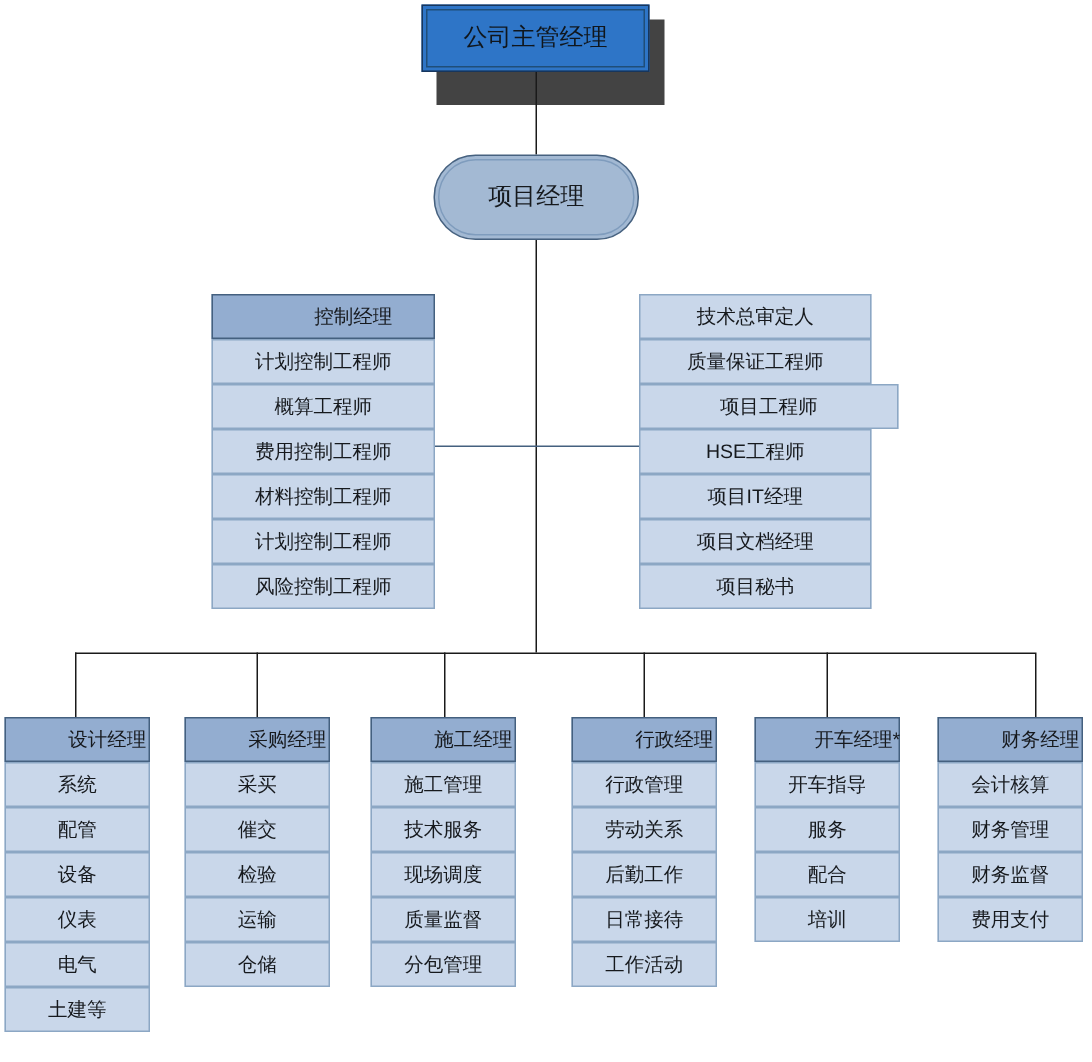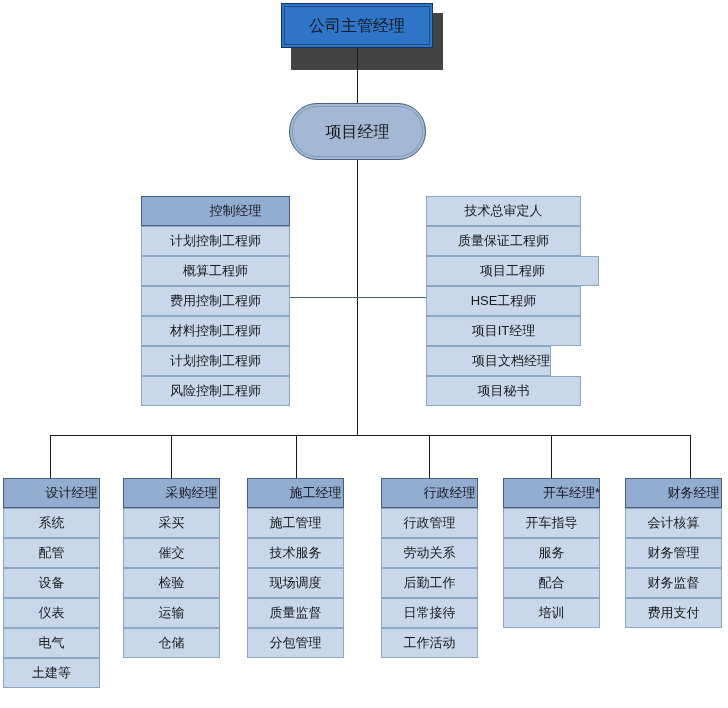--- a/index.html
+++ b/index.html
@@ -139,21 +139,21 @@
     </div>
     <div class="box col-item" style="position:relative; width:173px; height:30px;">
       <span>项目工程师</span>
     </div>
     <div class="box col-item" style="position:relative; width:155px; height:30px;">
       <span>HSE工程师</span>
     </div>
     <div class="box col-item" style="position:relative; width:155px; height:30px;">
       <span>项目IT经理</span>
     </div>
-    <div class="box col-item" style="position:relative; width:125px; height:30px;justify-content:flex-end;">
+    <div class="box col-item" style="position:relative; width:155px; height:30px;">
       <span>项目文档经理</span>
     </div>
     <div class="box col-item" style="position:relative; width:155px; height:30px;">
       <span>项目秘书</span>
     </div>
   </div>
 
   <div class="line line-h" style="left:50px; top:435px; width:640px; height:1px;"></div>
 
   <div class="line line-v" style="left:50px; top:435px; width:1px; height:43px;"></div>

